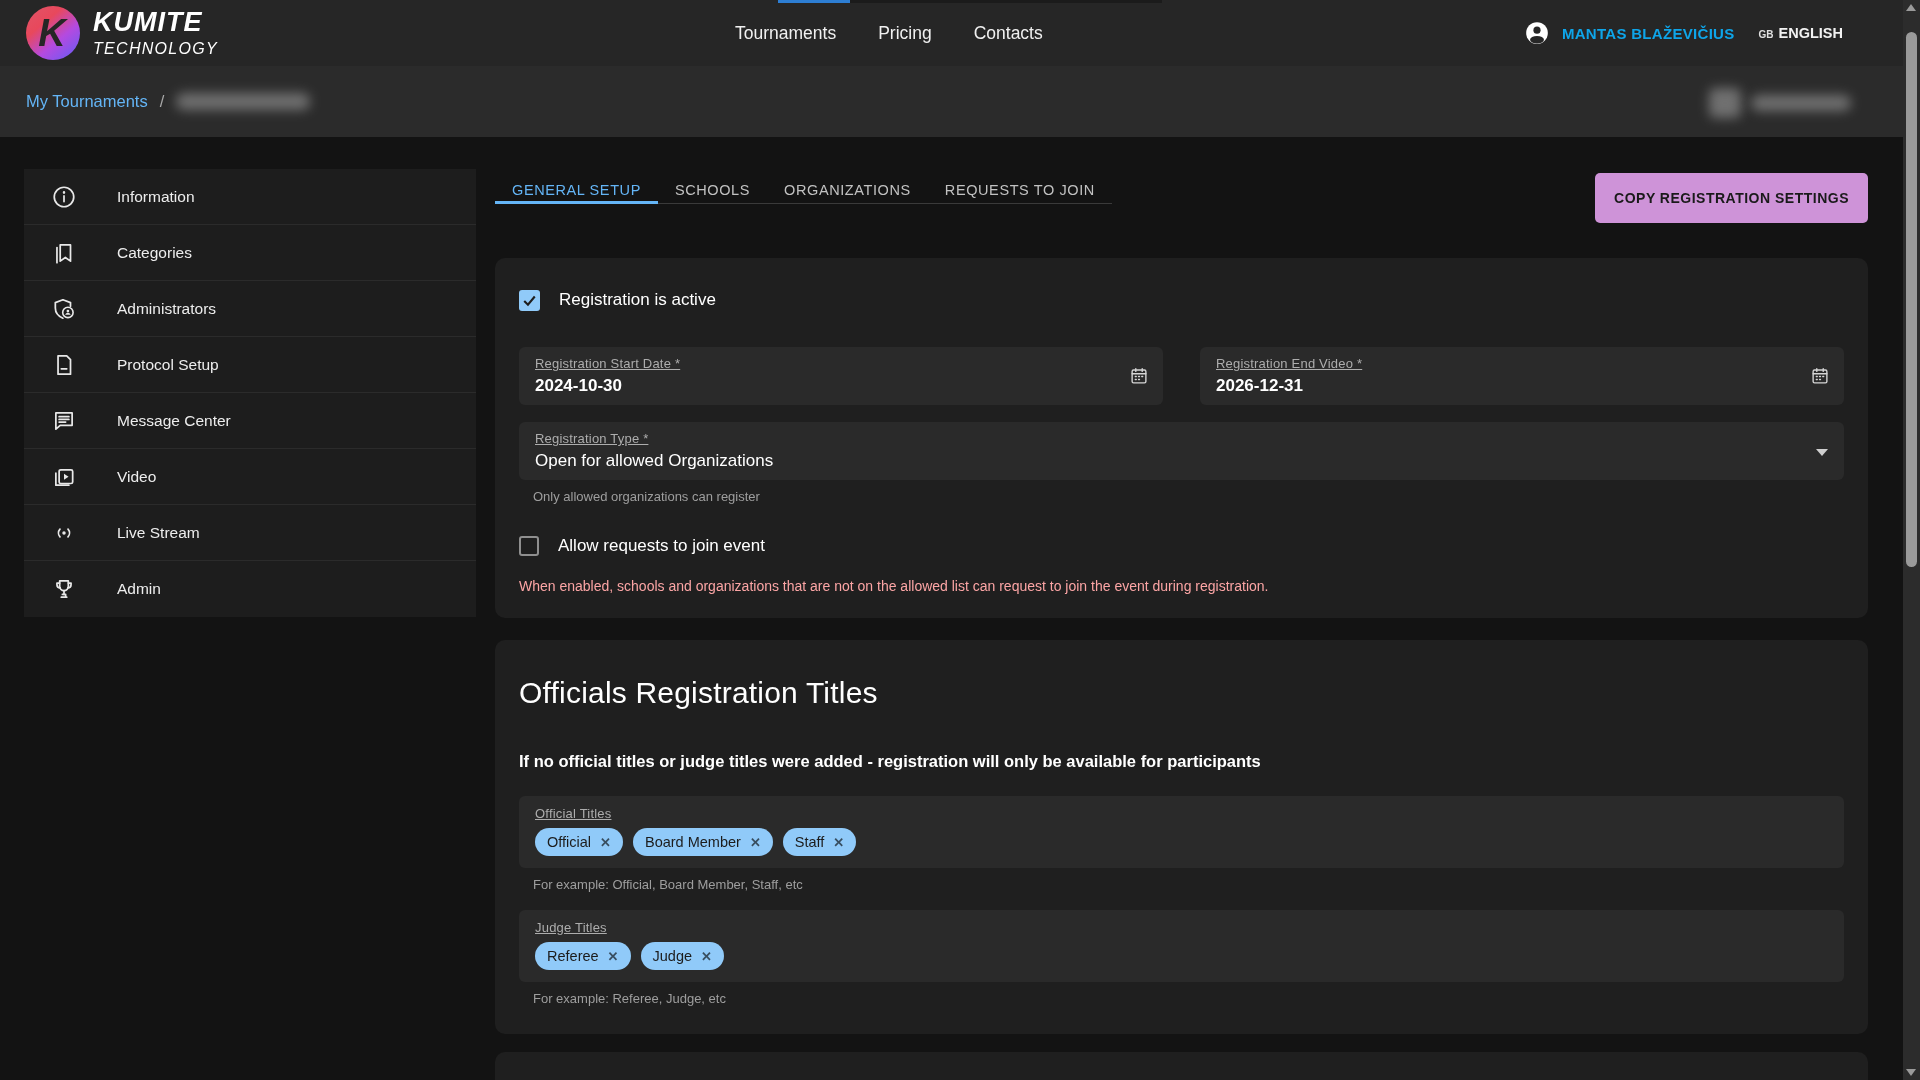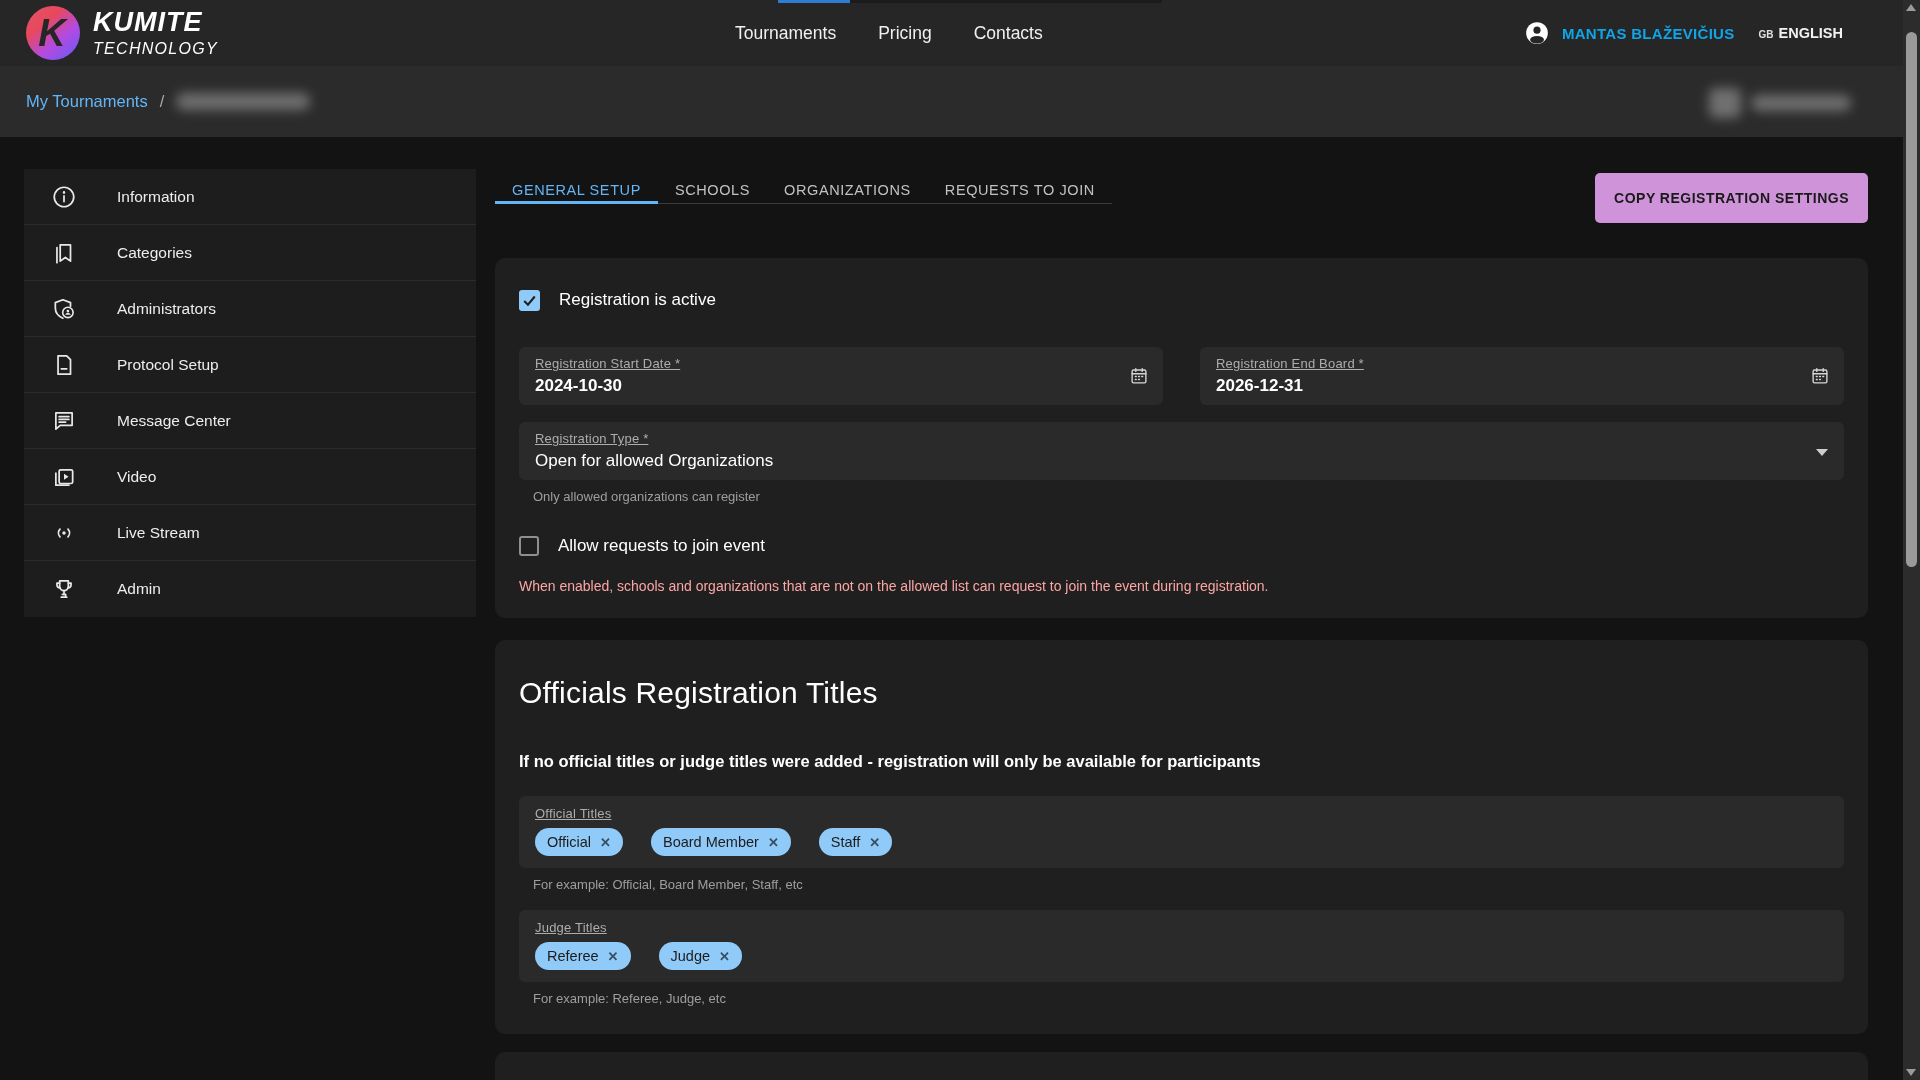--- a/index.html
+++ b/index.html
@@ -96,21 +96,21 @@
   .select-field { margin-top:17px; cursor:pointer; }
   .caret-down { position:absolute; right:16px; top:50%; margin-top:-2px; width:0; height:0;
     border-left:6px solid transparent; border-right:6px solid transparent; border-top:7px solid #cfcfcf; cursor:pointer; }
   .helper { font-size:13px; color:#9e9e9e; margin:9px 0 0 14px; }
   .helper-wide { font-size:14px; color:#fca5a5; margin-top:22px; }
 
   
   .section-heading { font-size:30px; font-weight:500; color:#fff; margin:12px 0 0; letter-spacing:.2px; }
   .section-note { font-size:16.5px; font-weight:700; color:#fff; margin-top:42px; }
   .chips-field { background:#2a2a2a; border-radius:6px; padding:10px 16px 12px; margin-top:25px; min-height:70px; }
-  .chips-row { display:flex; gap:28px; margin-top:7px; }
+  .chips-row { display:flex; gap:10px; margin-top:7px; }
   .chip { background:#90caf9; color:#1c1c1c; border-radius:14px; height:28px; display:inline-flex; align-items:center; padding:0 12px; font-size:14.5px; cursor:default; }
   .chip-x { margin-left:9px; font-size:13px; font-weight:700; color:rgba(0,0,0,.62); cursor:pointer; }
   .chip-x::before { content:"\2715"; }
   .chips-helper { font-size:13px; color:#9e9e9e; margin:9px 0 18px 14px; }
 
   
   .scrollbar { position:absolute; right:0; top:0; width:17px; height:1080px; background:#2c2c2c; z-index:50; }
   .sb-thumb { position:absolute; left:3px; top:32px; width:11px; height:535px; background:#9a9a9a; border-radius:6px; cursor:pointer; }
   .sb-arrow-up { position:absolute; left:3px; top:4px; width:0; height:0;
     border-left:5.5px solid transparent; border-right:5.5px solid transparent; border-bottom:7px solid #9a9a9a; cursor:pointer; }
@@ -302,21 +302,21 @@
                 <line x1="15.5" y1="4" x2="15.5" y2="7"></line>
                 <line x1="8" y1="12.5" x2="9" y2="12.5"></line>
                 <line x1="11.5" y1="12.5" x2="12.5" y2="12.5"></line>
                 <line x1="15" y1="12.5" x2="16" y2="12.5"></line>
                 <line x1="8" y1="15.8" x2="9" y2="15.8"></line>
                 <line x1="11.5" y1="15.8" x2="12.5" y2="15.8"></line>
               </svg>
           </span>
         </div>
         <div class="field grow">
-          <div class="field-label">Registration End Board *</div>
+          <div class="field-label">Registration End Video *</div>
           <div class="field-value">2026-12-31</div>
           <span class="field-icon">
             <svg viewBox="0 0 24 24">
                 <rect x="4.5" y="5.5" width="15" height="14" rx="1.5"></rect>
                 <line x1="4.5" y1="9.5" x2="19.5" y2="9.5"></line>
                 <line x1="8.5" y1="4" x2="8.5" y2="7"></line>
                 <line x1="15.5" y1="4" x2="15.5" y2="7"></line>
                 <line x1="8" y1="12.5" x2="9" y2="12.5"></line>
                 <line x1="11.5" y1="12.5" x2="12.5" y2="12.5"></line>
                 <line x1="15" y1="12.5" x2="16" y2="12.5"></line>

